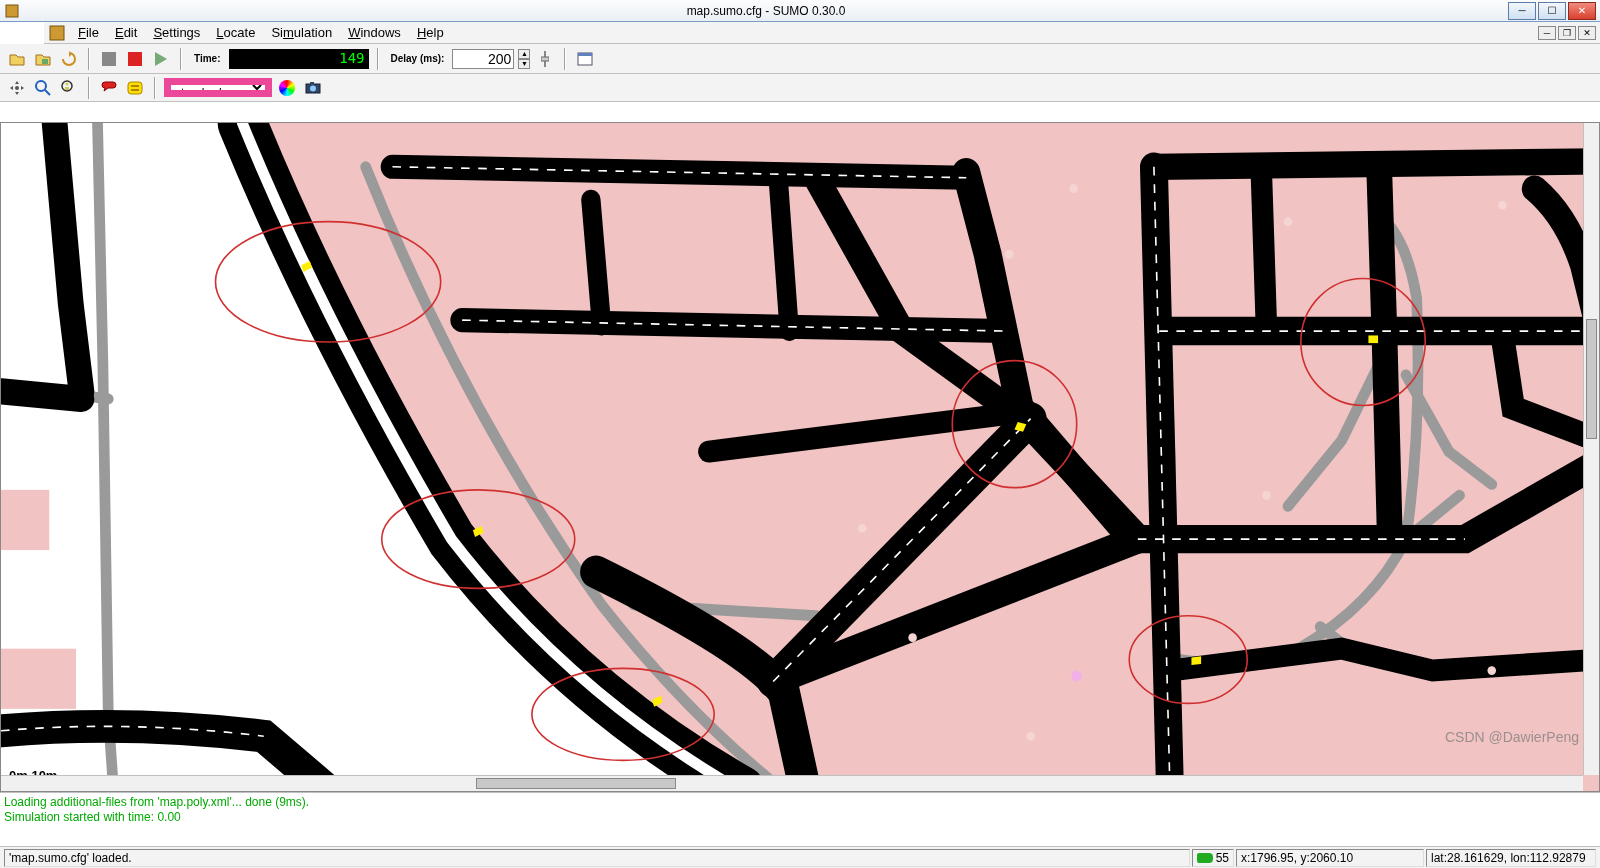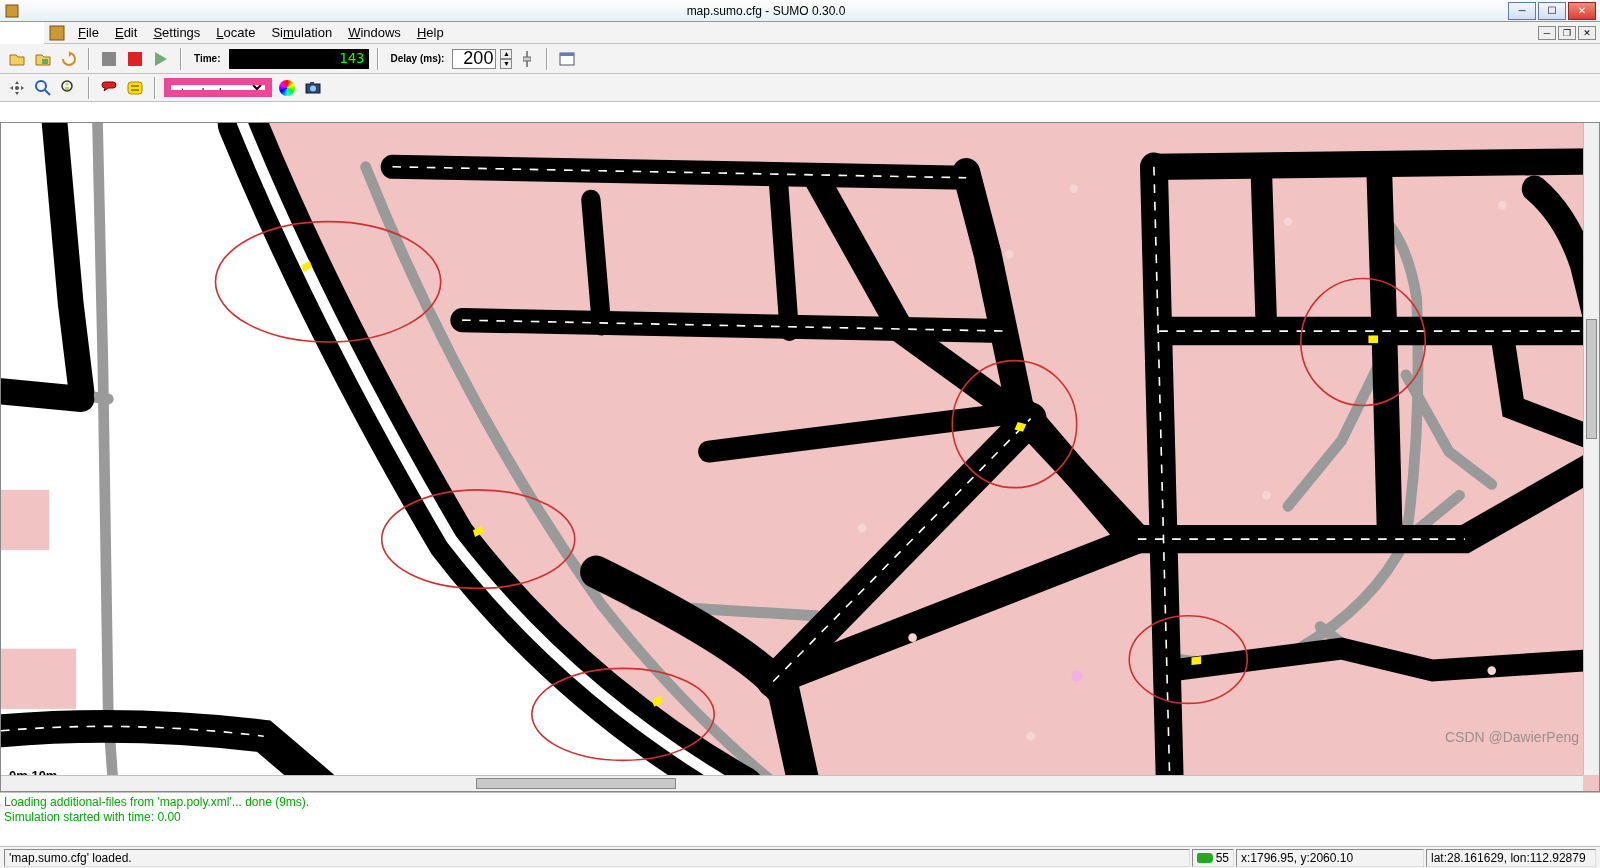--- a/index.html
+++ b/index.html
@@ -20,21 +20,21 @@
   .mdi-btn { width:18px; height:14px; border:1px solid #888; background:#eee; display:flex; align-items:center; justify-content:center; font-size:9px;}
   
   .toolbar { height: 30px; background: #f3f3f3; border-bottom: 1px solid #c0c0c0; display: flex; align-items: center; padding: 0 6px; gap: 4px; }
   .tb-sep { width: 2px; height: 22px; border-left:1px solid #a0a0a0; border-right:1px solid #fff; margin: 0 4px;}
   .tb-btn { width: 22px; height: 22px; display:flex; align-items:center; justify-content:center; border:1px solid transparent; }
   .stop-sq { width:14px; height:14px; background:#888;}
   .stop-red { width:14px; height:14px; background:#d22;}
   .play-tri { width:0; height:0; border-left:12px solid #7a7; border-top:7px solid transparent; border-bottom:7px solid transparent;}
   .tb-label { font-size:10px; margin: 16px 4px; font-weight: bold; }
   .time-disp { width:140px; height:20px; background:#000; color:#0f0; font-family: monospace; text-align:right; padding:1px 4px; font-size:14px; }
-  .delay-in { width:44px; height:20px; border:1px solid #888; text-align:right; padding:0 2px; font-size:18px;}
+  .delay-in { width:62px; height:20px; border:1px solid #888; text-align:right; padding:0 2px; font-size:14px;}
   .spinner { width:12px; height:20px; display:flex; flex-direction:column;}
   .spinner div { flex:1; border:1px solid #888; background:#eee; font-size:7px; display:flex; align-items:center; justify-content:center;}
   
   .toolbar2 { height: 28px; background: #f3f3f3; border-bottom: 1px solid #c0c0c0; display: flex; align-items: center; padding: 0 6px; gap: 4px; }
   .scheme-select { height:19px; width:108px; border:7px solid #ec4899; background:#fff; padding:0 0; font-size:12px;}
   .color-wheel { width:16px; height:16px; border-radius:50%; background: conic-gradient(red,yellow,lime,cyan,blue,magenta,red); }
   
   .map-container { flex:1; position:relative; background:#fff; overflow:hidden; border:1px solid #888;margin-top:20px;}
   .map-svg { width:100%; height:100%; }
   .scale-text { position:absolute; left:8px; bottom:8px; font-size:13px; font-weight:bold; color:#000; }
@@ -112,21 +112,21 @@
       <div class="stop-sq"></div>
     </div>
   <div class="tb-btn">
       <div class="stop-red"></div>
     </div>
   <div class="tb-btn">
       <div class="play-tri"></div>
     </div>
   <div class="tb-sep"></div>
   <span class="tb-label">Time:</span>
-  <div class="time-disp">143</div>
+  <div class="time-disp">149</div>
   <div class="tb-sep"></div>
   <span class="tb-label">Delay (ms):</span>
   <input class="delay-in" value="200" style="">
   <div class="spinner">
       <div>▲</div>
       <div>▼</div>
     </div>
   <div class="tb-btn">
       <svg width="8" height="18">
         <rect x="3" y="1" width="2" height="16" fill="#888"></rect>

